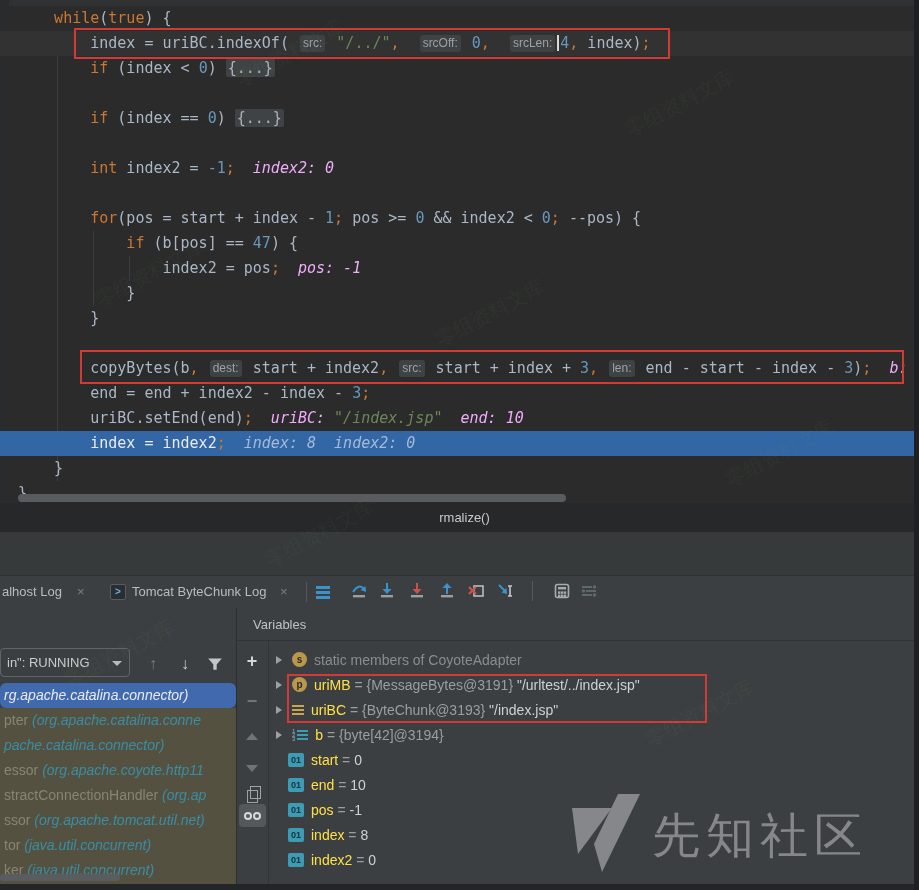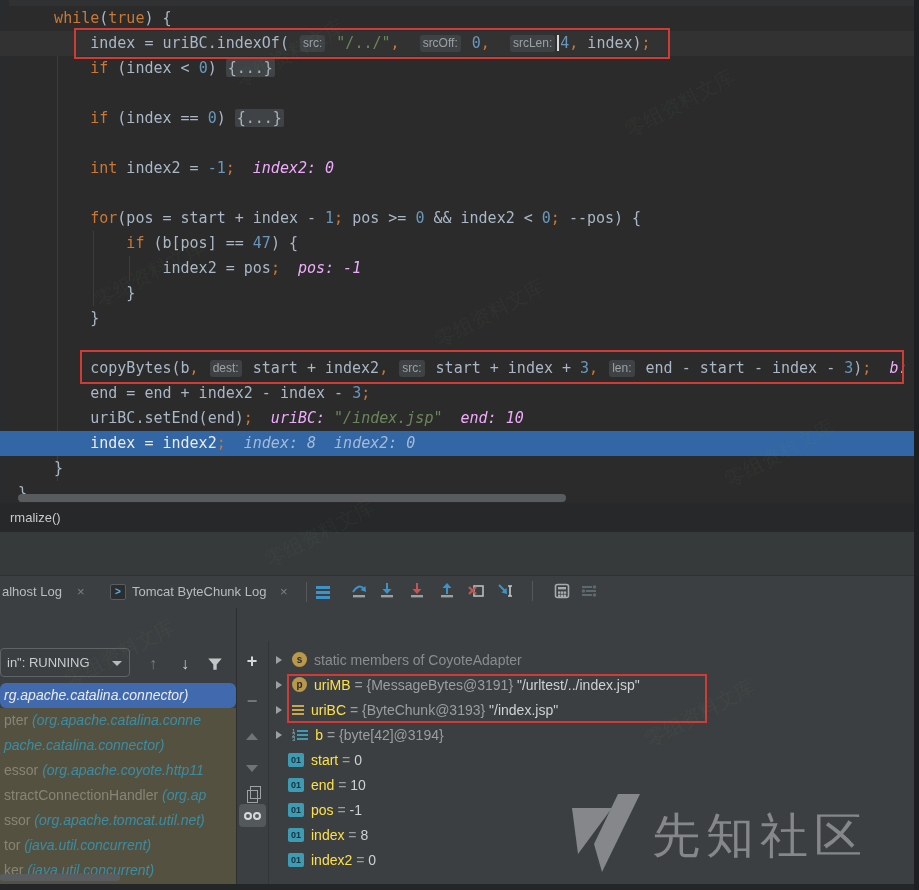--- a/index.html
+++ b/index.html
@@ -38,21 +38,21 @@
   .rr { position:absolute; border:2px solid #d23b35; z-index:6; }
   .rect1 { left:74px; top:28px; width:596px; height:31px; }
   .rect2 { left:80px; top:350px; width:824px; height:34px; }
 
   .hscroll { position:absolute; left:0; top:494px; width:919px; height:9px; }
   .hscroll .thumb { position:absolute; left:18px; top:0; width:548px; height:8px; background:#585c5e; border-radius:4px; }
   .vedge { position:absolute; right:3px; top:0; width:1px; height:503px; background:#404547; }
 
   
   #crumb { position:absolute; left:0; top:503px; width:919px; height:29px; background:#26282a;
-           color:#c7cacc; font-size:13px; line-height:29px; padding-left:10px; }
+           color:#c7cacc; font-size:13px; line-height:29px; padding-left:10px;text-align:center; }
   #band  { position:absolute; left:0; top:532px; width:919px; height:43px; background:#363a3b; }
   #tabbar{ position:absolute; left:0; top:575px; width:919px; height:33px; background:#3c3f41;
            border-top:1px solid #2f3133; }
   .tablabel { position:absolute; top:0; height:32px; line-height:32px; font-size:13px; color:#b9bcbe; }
   .tl1 { left:2px; } .tl2 { left:132px; }
   .closex { position:absolute; top:0; height:32px; line-height:32px; font-size:13px; color:#7d8183; }
   .cx1 { left:77px; } .cx2 { left:280px; }
   .consoleicon { position:absolute; left:110px; top:8px; width:16px; height:16px; background:#2b2e30;
                  border:1px solid #595d5f; color:#61afe0; font-size:10px; font-weight:bold;
                  text-align:center; line-height:14px; border-radius:2px; }
@@ -232,20 +232,21 @@
   </svg>
   <svg class="sicon si8" viewBox="0 0 18 18">
     <path d="M2 5 H12 M6 9 H16 M2 13 H12" stroke="#5d696c" stroke-width="2"></path>
     <circle cx="14.5" cy="5" r="1.8" fill="#5d696c"></circle>
       <circle cx="3.5" cy="9" r="1.8" fill="#5d696c"></circle>
       <circle cx="14.5" cy="13" r="1.8" fill="#5d696c"></circle>
   </svg>
   <span class="tsep tsep2" style="position:absolute;top:581px;"></span>
 
   <section id="debug">
+    <div class="varsheader">Variables</div>
     <div class="pdiv1"></div>
     <div class="pdiv2"></div>
 
     <div class="ddl">
       <span>in": RUNNING</span>
       <span class="ddcaret"></span>
     </div>
     <span class="fpicon fup">↑</span>
     <span class="fpicon fdown">↓</span>
     <svg class="fpicon ffilter" viewBox="0 0 16 16">

